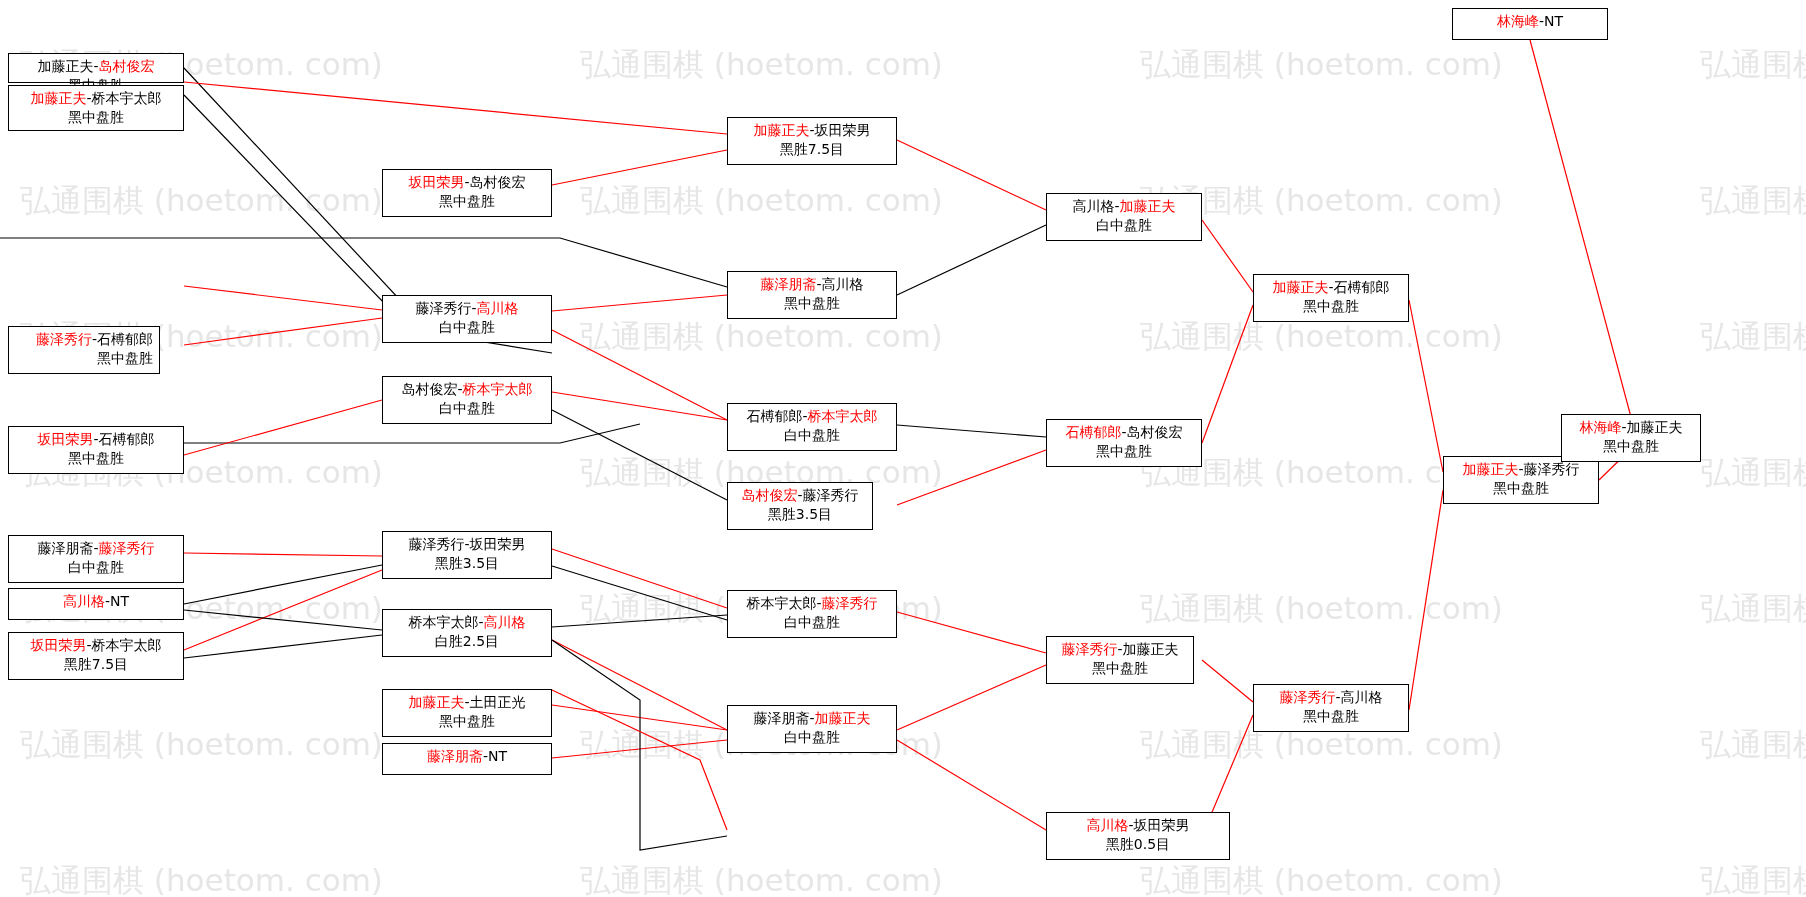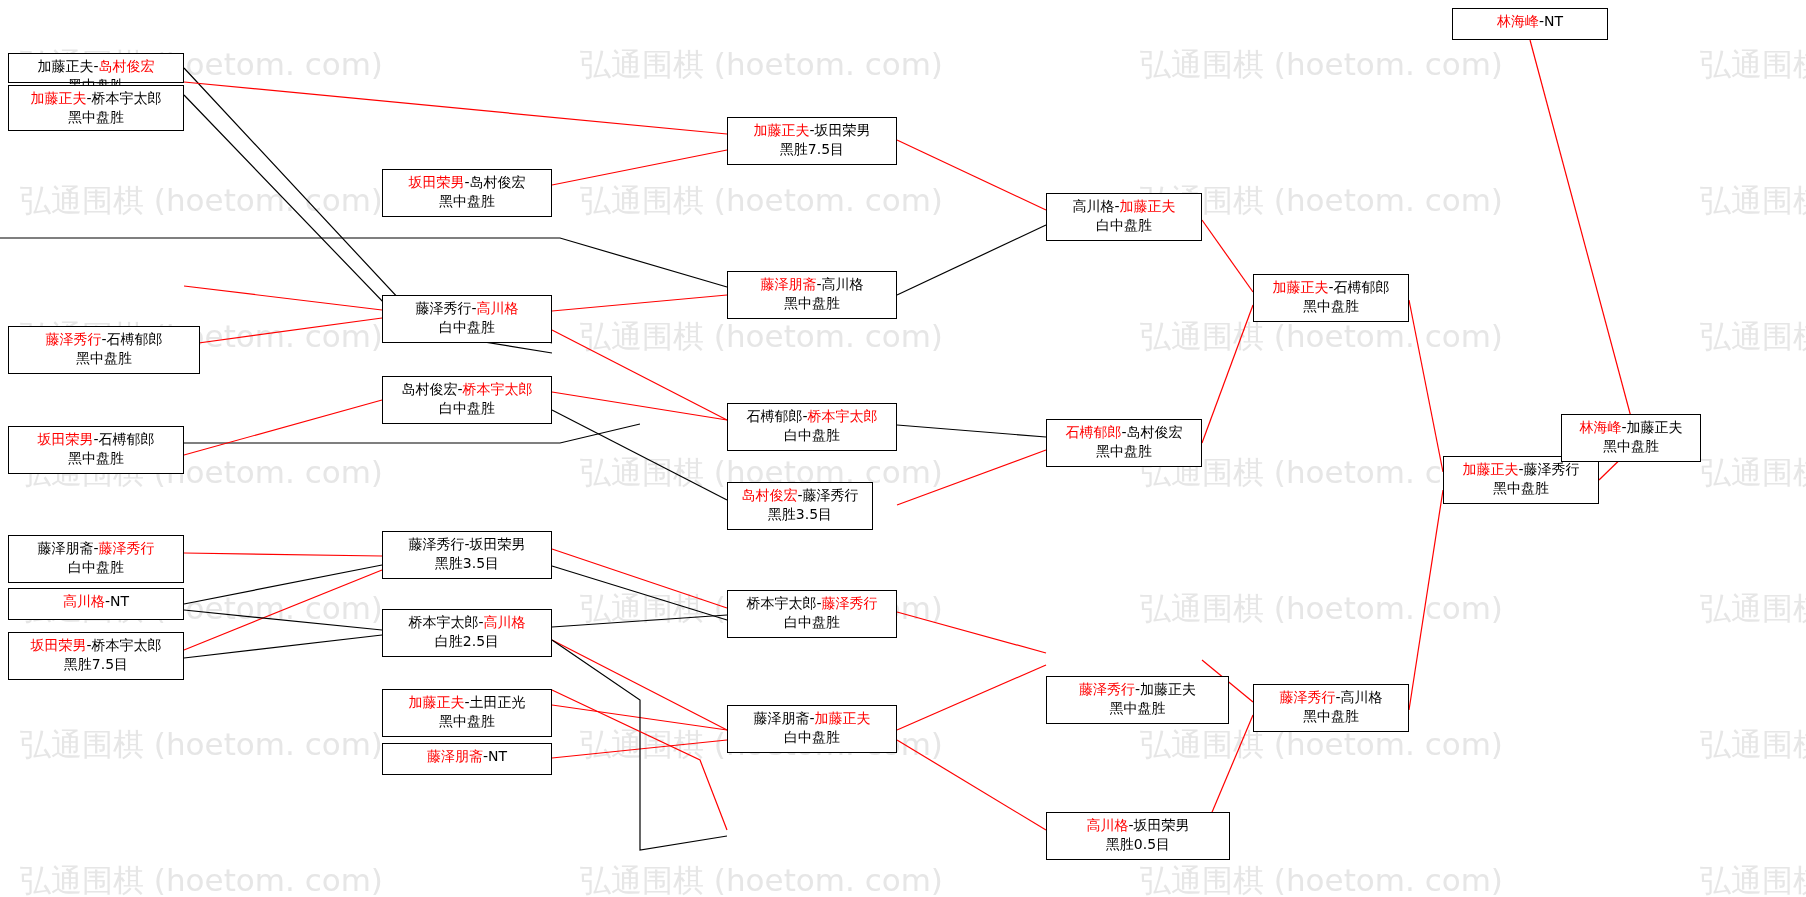--- a/index.html
+++ b/index.html
@@ -146,21 +146,21 @@
         <span class="ln"><span class="k">黑中盘胜</span></span>
       </div>
       <div class="node" style="left: 8px; top: 85px; width: 176px; height: 46px; border-color: rgb(0, 0, 0);">
         <span class="ln"><span class="r">加藤正夫</span><span class="k">-</span><span class="k">桥本宇太郎</span></span>
         <span class="ln"><span class="k">黑中盘胜</span></span>
       </div>
       <div class="node" style="left: 382px; top: 169px; width: 170px; height: 48px; border-color: rgb(0, 0, 0);">
         <span class="ln"><span class="r">坂田荣男</span><span class="k">-</span><span class="k">岛村俊宏</span></span>
         <span class="ln"><span class="k">黑中盘胜</span></span>
       </div>
-      <div class="node" style="left: 8px; top: 326px; width: 192px; height: 48px; border-color: rgb(0, 0, 0);">
+      <div class="node" style="left: 8px; top: 326px; width: 152px; height: 48px; border-color: rgb(0, 0, 0); text-align: right;">
         <span class="ln"><span class="r">藤泽秀行</span><span class="k">-</span><span class="k">石榑郁郎</span></span>
         <span class="ln"><span class="k">黑中盘胜</span></span>
       </div>
       <div class="node" style="left: 8px; top: 426px; width: 176px; height: 48px; border-color: rgb(0, 0, 0);">
         <span class="ln"><span class="r">坂田荣男</span><span class="k">-</span><span class="k">石榑郁郎</span></span>
         <span class="ln"><span class="k">黑中盘胜</span></span>
       </div>
       <div class="node" style="left: 8px; top: 535px; width: 176px; height: 48px; border-color: rgb(0, 0, 0);">
         <span class="ln"><span class="k">藤泽朋斋</span><span class="k">-</span><span class="r">藤泽秀行</span></span>
         <span class="ln"><span class="k">白中盘胜</span></span>
@@ -220,21 +220,21 @@
         <span class="ln"><span class="k">白中盘胜</span></span>
       </div>
       <div class="node" style="left: 1046px; top: 193px; width: 156px; height: 48px; border-color: rgb(0, 0, 0);">
         <span class="ln"><span class="k">高川格</span><span class="k">-</span><span class="r">加藤正夫</span></span>
         <span class="ln"><span class="k">白中盘胜</span></span>
       </div>
       <div class="node" style="left: 1046px; top: 419px; width: 156px; height: 48px; border-color: rgb(0, 0, 0);">
         <span class="ln"><span class="r">石榑郁郎</span><span class="k">-</span><span class="k">岛村俊宏</span></span>
         <span class="ln"><span class="k">黑中盘胜</span></span>
       </div>
-      <div class="node" style="left: 1046px; top: 636px; width: 183px; height: 48px; border-color: rgb(0, 0, 0); margin-top: 40px;">
+      <div class="node" style="left: 1046px; top: 636px; width: 148px; height: 48px; border-color: rgb(0, 0, 0);">
         <span class="ln"><span class="r">藤泽秀行</span><span class="k">-</span><span class="k">加藤正夫</span></span>
         <span class="ln"><span class="k">黑中盘胜</span></span>
       </div>
       <div class="node" style="left: 1046px; top: 812px; width: 184px; height: 48px; border-color: rgb(0, 0, 0);">
         <span class="ln"><span class="r">高川格</span><span class="k">-</span><span class="k">坂田荣男</span></span>
         <span class="ln"><span class="k">黑胜0.5目</span></span>
       </div>
       <div class="node" style="left: 1253px; top: 274px; width: 156px; height: 48px; border-color: rgb(0, 0, 0);">
         <span class="ln"><span class="r">加藤正夫</span><span class="k">-</span><span class="k">石榑郁郎</span></span>
         <span class="ln"><span class="k">黑中盘胜</span></span>

